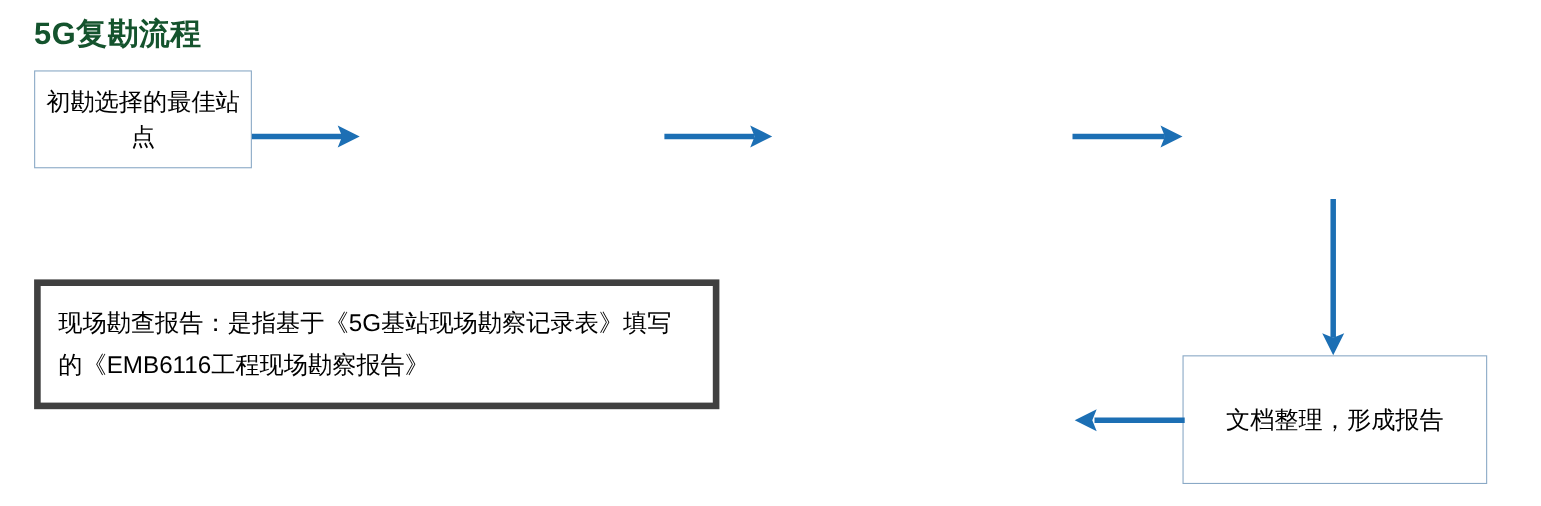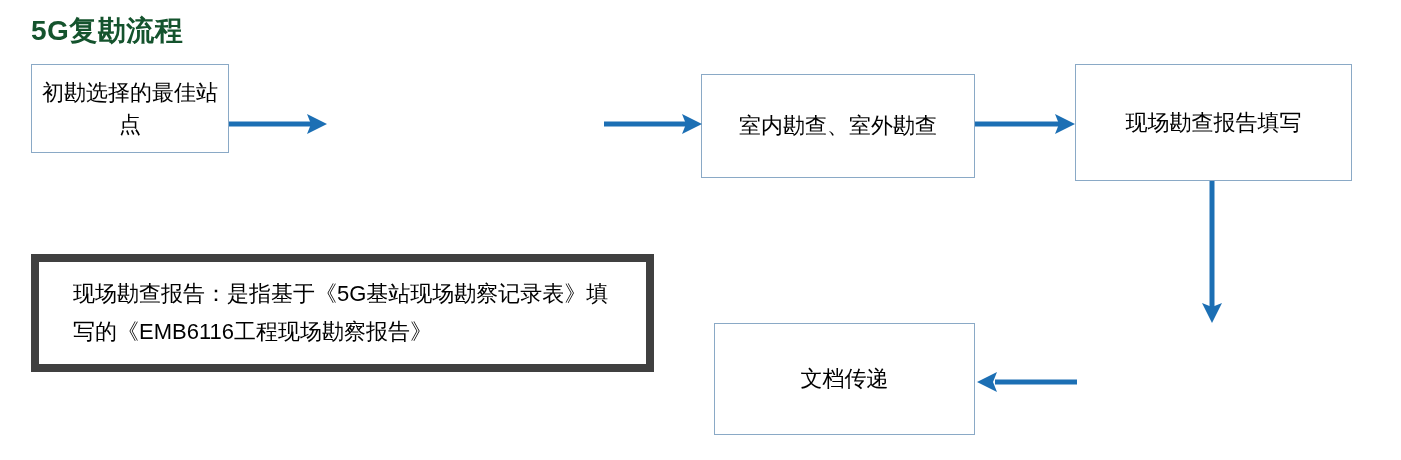--- a/index.html
+++ b/index.html
@@ -46,25 +46,25 @@
   .node .node-label {
     display: block;
     width: 100%;
   }
 
   
   .note {
     position: absolute;
     box-sizing: border-box;
     background: #ffffff;
-    border: 8px solid #404040;
+    border: 6px solid #404040;
     display: flex;
     align-items: center;
     justify-content: flex-start;
-    padding: 6px 34px;
+    padding: 6px 16px;
   }
   .note .note-label {
     font-size: 22px;
     line-height: 1.75;
     color: #000000;
     text-align: left;
   }
 
   
   .conn {
@@ -78,32 +78,26 @@
 
 <div id="canvas">
 
   <div class="title">5G复勘流程</div>
 
   <div class="node" style="left:31px; top:64px; width:198px; height:89px;">
     <span class="node-label">初勘选择的最佳站点</span>
   </div>
 
 
-  <div class="node" style="left:701px; top:74px; width:274px; height:104px;">
-    <span class="node-label">室内勘查、室外勘查</span>
+
+
+
+  <div class="node" style="left:1075px; top:323px; width:277px; height:117px;">
+    <span class="node-label">文档整理，形成报告</span>
   </div>
-
-  <div class="node" style="left:1075px; top:64px; width:277px; height:117px;">
-    <span class="node-label">现场勘查报告填写</span>
-  </div>
-
-  <div class="node" style="left:714px; top:323px; width:261px; height:112px;">
-    <span class="node-label">文档传递</span>
-  </div>
-
 
   <div class="note" style="left:31px; top:254px; width:623px; height:118px;">
     <span class="note-label">现场勘查报告：是指基于《5G基站现场勘察记录表》填写的《EMB6116工程现场勘察报告》</span>
   </div>
 
   <div class="conn" style="left:229px; top:108px; width:100px; height:32px;">
     <svg width="100" height="32" viewBox="0 0 100 32">
       <line x1="0" y1="16" x2="82" y2="16" stroke="#1c6fb4" stroke-width="5"></line>
       <path d="M 98 16 L 78 6 L 82 16 L 78 26 Z" fill="#1c6fb4"></path>
     </svg>

